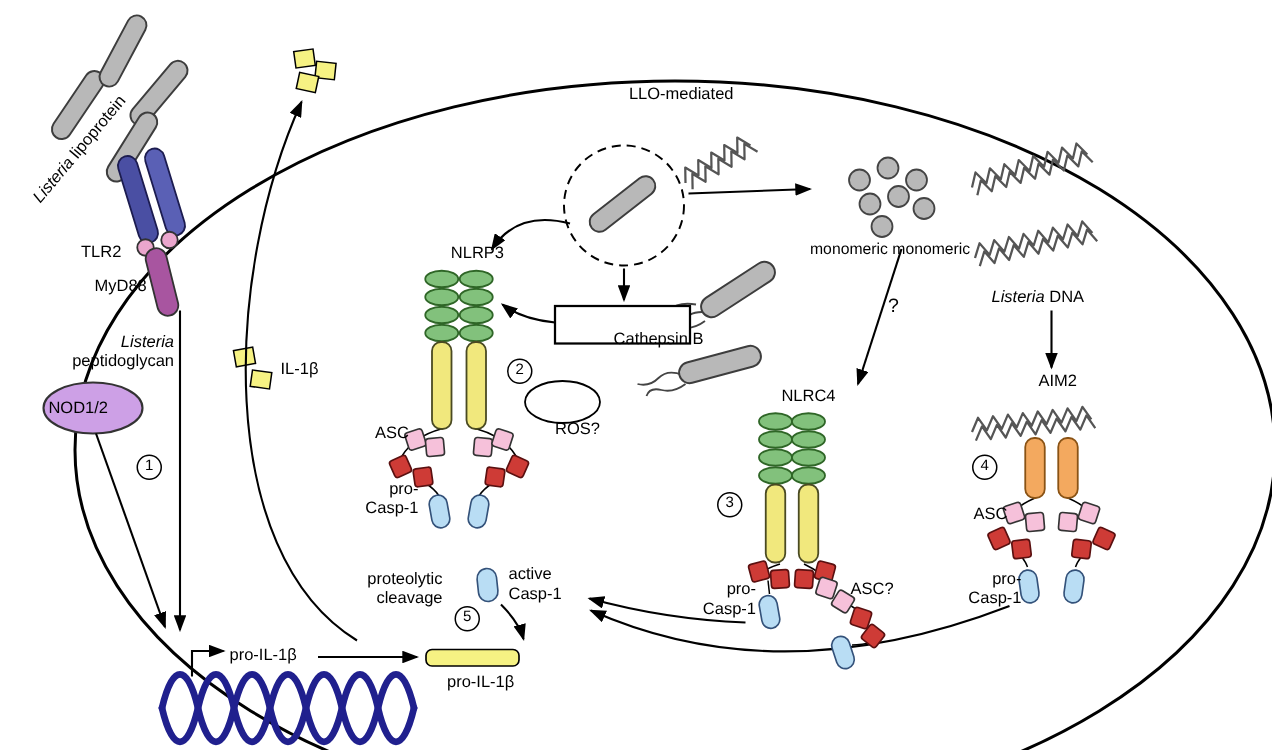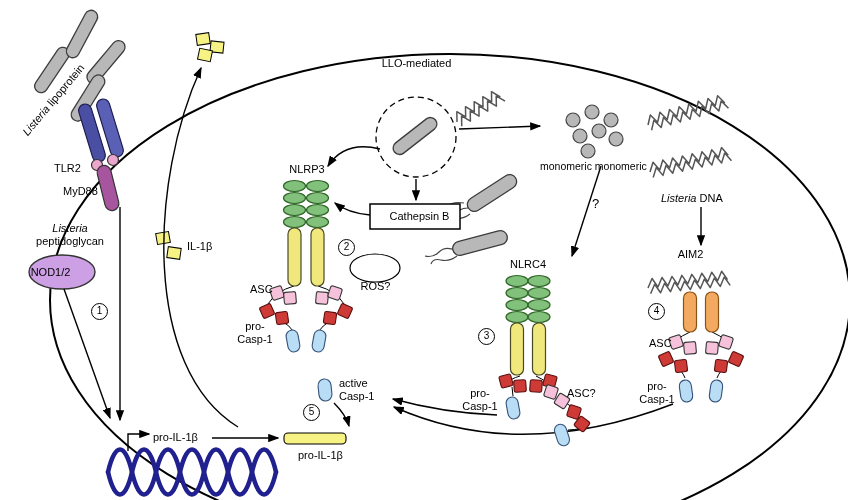--- a/index.html
+++ b/index.html
@@ -2,21 +2,21 @@
 <html><head>
 <meta charset="utf-8">
 <style>
   *{box-sizing:border-box}
   body{margin:0;background:#fff}
   #stage{position:relative;width:848px;height:500px;background:#fff;font-family:"Liberation Sans",sans-serif;overflow:hidden}
   #stage svg{position:absolute;left:0;top:0}
   .lbl{position:absolute;font-size:11px;line-height:13px;color:#000;white-space:nowrap}
   .lbl i{font-style:italic}
   .b{font-weight:400}
-  .c{text-align:center}
+  .c{text-align:right}
   .sm{font-size:10.5px}
   .big{font-size:13px}
   .step{position:absolute;width:17px;height:17px;border:1.3px solid #000;border-radius:50%;background:#fff;font-size:10px;line-height:14.5px;text-align:center;color:#000;z-index:3}
   .link{stroke:#000;stroke-width:1;fill:none}
   .arrow{stroke:#000;stroke-width:1.4;fill:none}
   .zig{stroke:#555;stroke-width:1.5;fill:none;stroke-linejoin:round}
 </style>
 </head>
 <body>
 
@@ -245,21 +245,21 @@
 </div>
 
 <div class="lbl c b" style="left:29px;top:266px;width:43px;z-index:2">NOD1/2</div>
 
 <div class="lbl" style="left:187px;top:240px;z-index:2">IL-1β</div>
 
 <div class="lbl c" style="left:344px;top:57px;width:145px;z-index:2">
   <div>LLO-mediated</div>
 </div>
 
-<div class="lbl c b" style="left:370px;top:210px;width:99px;z-index:2">Cathepsin B</div>
+<div class="lbl c b" style="left:370px;top:220px;width:99px;z-index:2">Cathepsin B</div>
 
 <div class="lbl c b" style="left:278px;top:163px;width:58px;z-index:2">NLRP3</div>
 
 <div class="lbl c" style="left:351px;top:280px;width:49px;z-index:2">ROS?</div>
 
 <div class="lbl" style="left:250px;top:283px;z-index:2">ASC</div>
 
 <div class="lbl c" style="left:231px;top:320px;width:48px;z-index:2">
   <div>pro-</div>
   <div>Casp-1</div>
@@ -282,20 +282,24 @@
 
 <div class="lbl c b" style="left:663px;top:248px;width:55px;z-index:2">AIM2</div>
 
 <div class="lbl" style="left:649px;top:337px;z-index:2">ASC</div>
 
 <div class="lbl c" style="left:633px;top:380px;width:48px;z-index:2">
   <div>pro-</div>
   <div>Casp-1</div>
 </div>
 
+<div class="lbl c" style="left:223px;top:380px;width:72px;z-index:2">
+  <div>proteolytic</div>
+  <div>cleavage</div>
+</div>
 
 <div class="lbl" style="left:339px;top:377px;z-index:2">
   <div>active</div>
   <div>Casp-1</div>
 </div>
 
 <div class="lbl" style="left:153px;top:431px;z-index:2">pro-IL-1β</div>
 <div class="lbl" style="left:298px;top:449px;z-index:2">pro-IL-1β</div>
 
 <div class="step" style="left:91px;top:303px">1</div>

